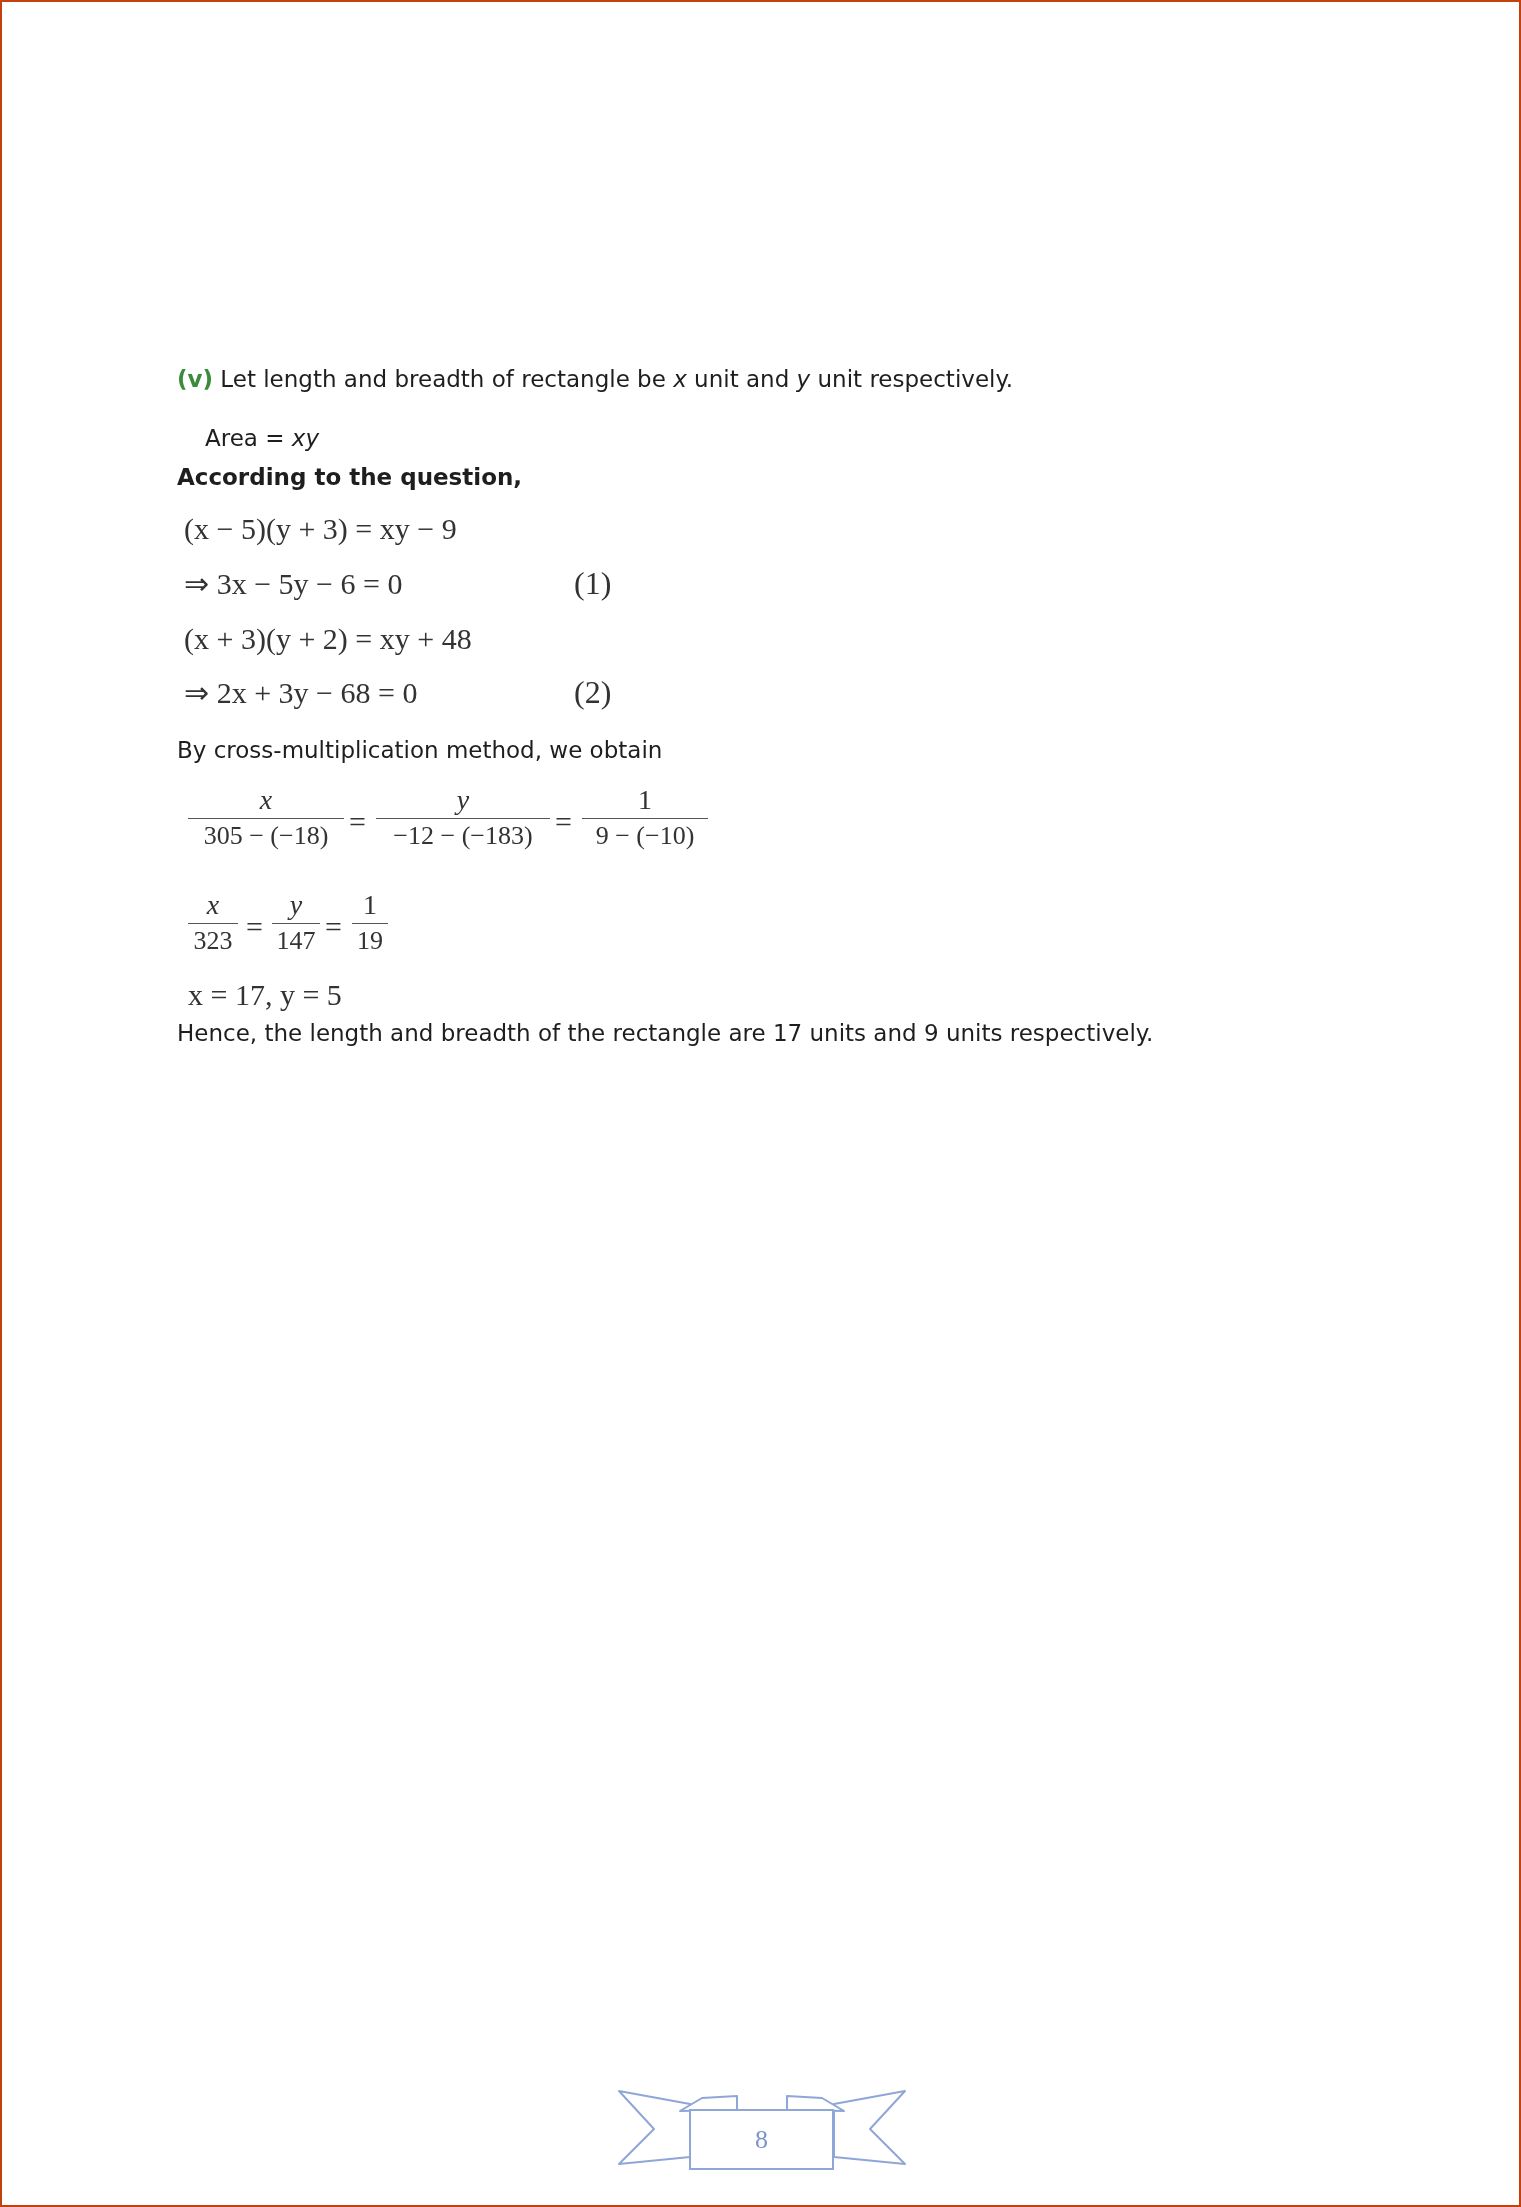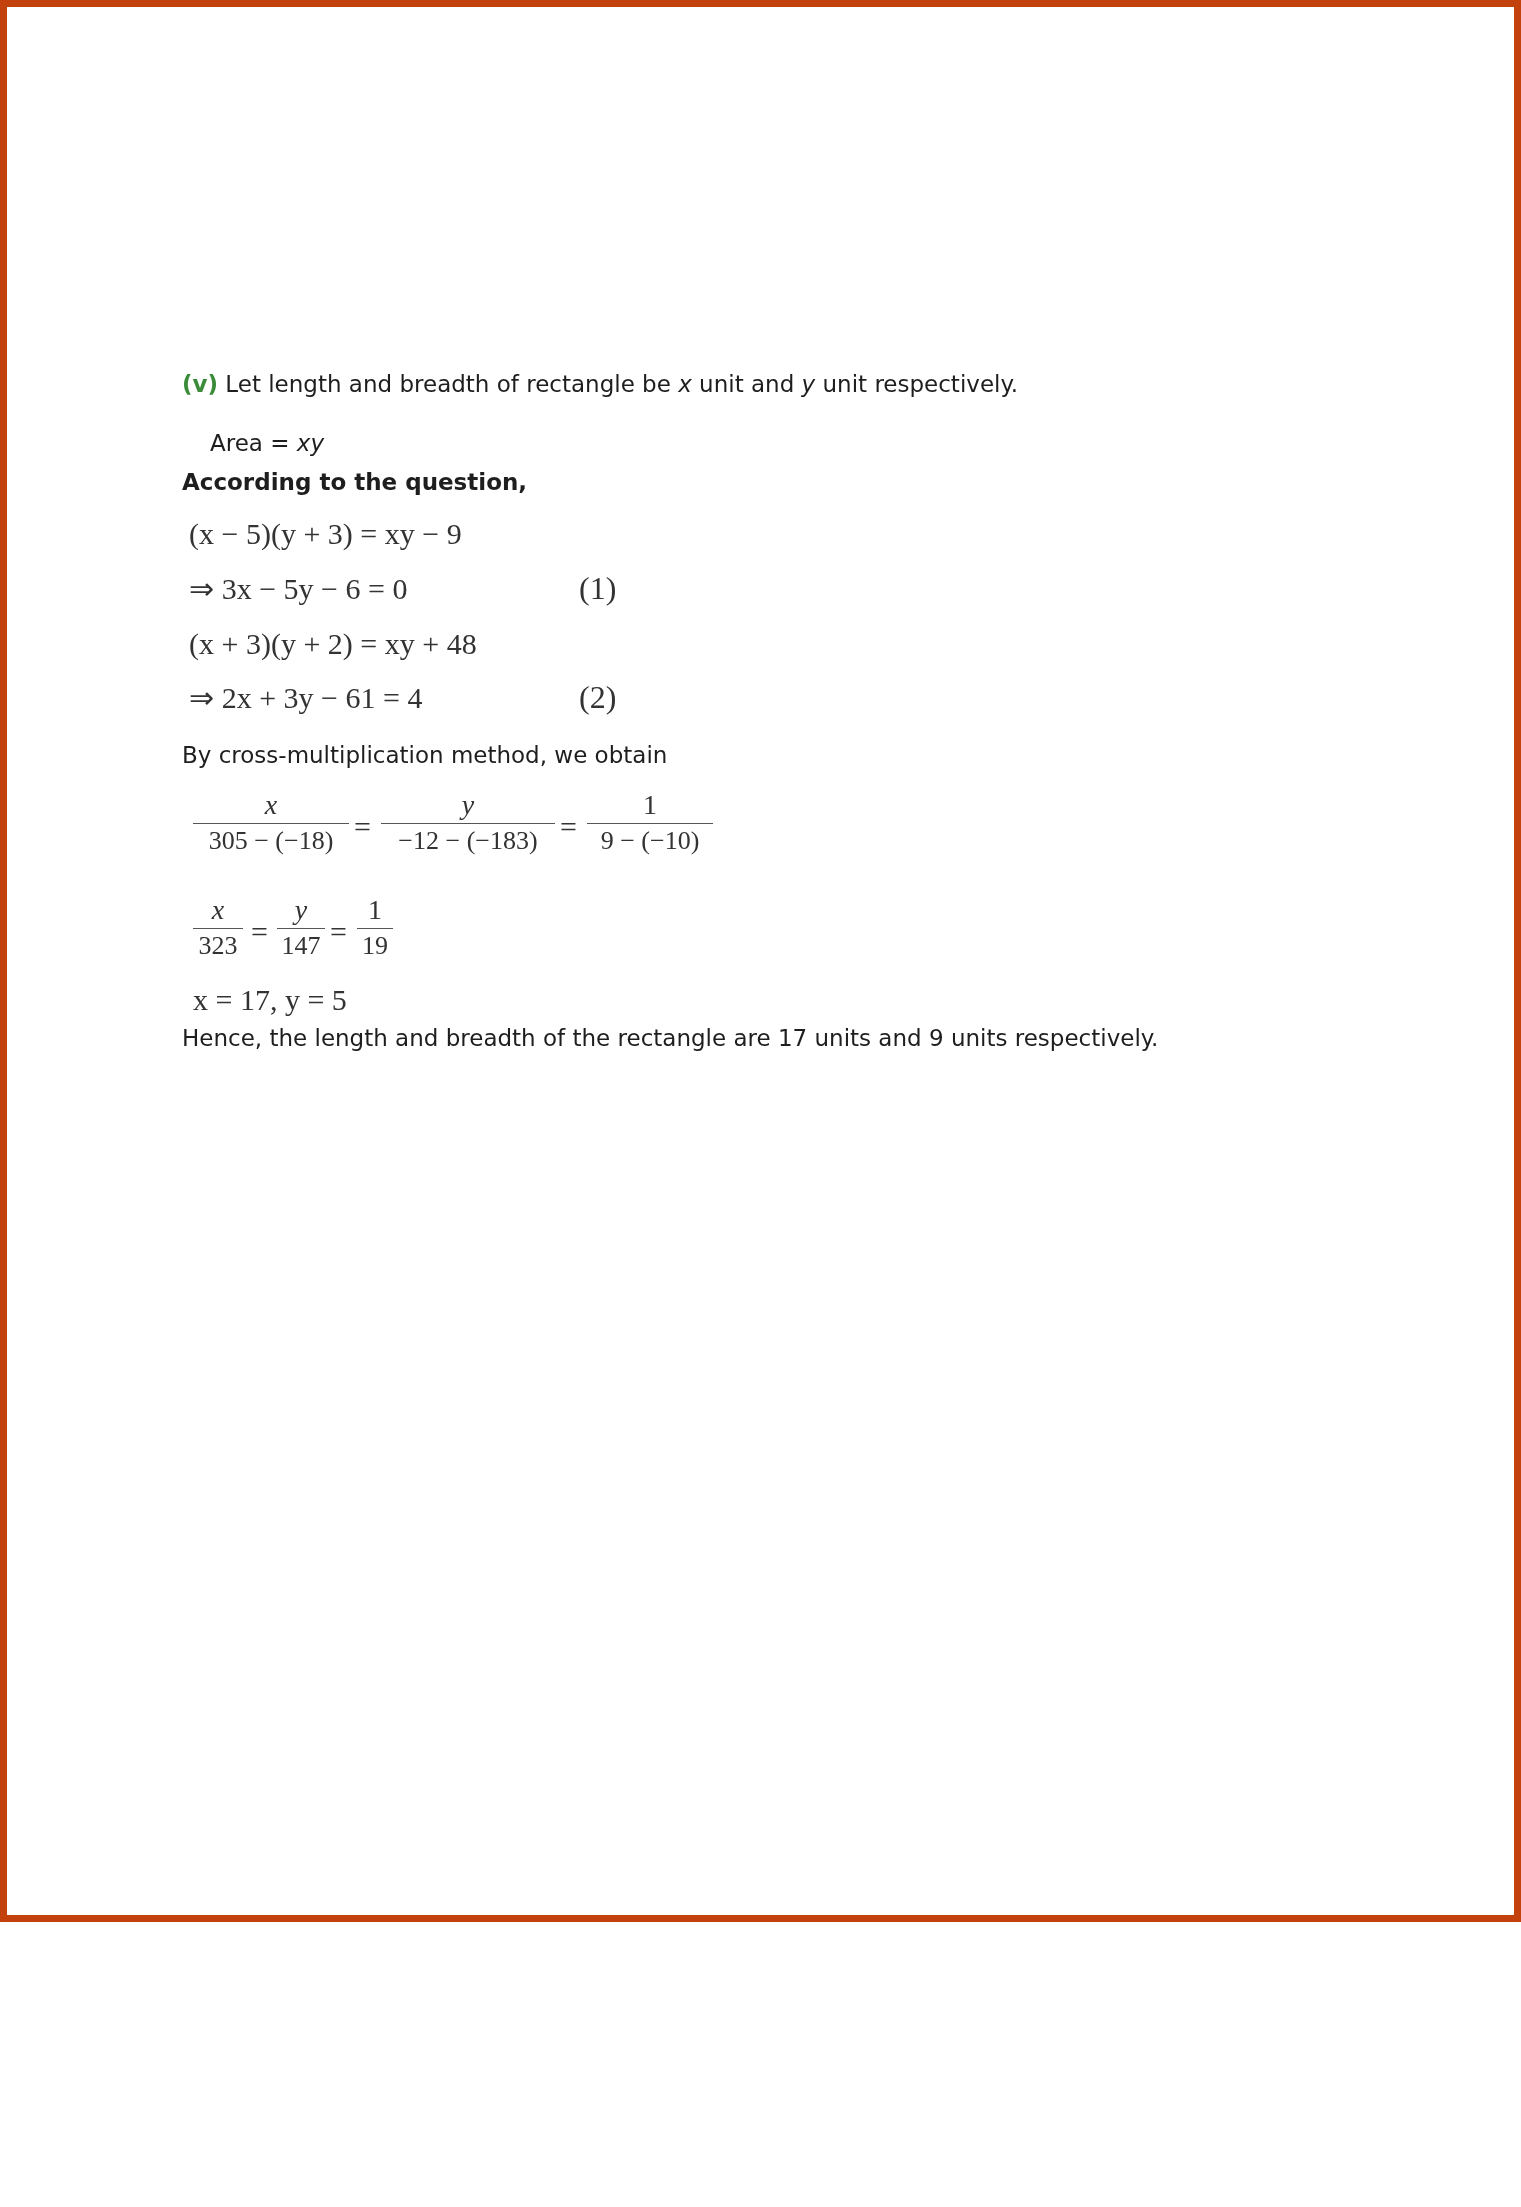--- a/index.html
+++ b/index.html
@@ -1,20 +1,20 @@
 <!DOCTYPE html>
 <html><head>
 <meta charset="utf-8">
 <style>
   html, body { margin: 0; padding: 0; background: #ffffff; }
   .page {
     position: relative;
-    width: 1521px; height: 1922px;
+    width: 1521px; height: 2207px;
     box-sizing: border-box;
-    border: 7px solid #c2410c;
+    border: 2px solid #c2410c;
     background: #ffffff;
     overflow: hidden;
   }
   .txt {
     position: absolute;
     left: 175px;
     font-family: "DejaVu Sans", sans-serif;
     font-size: 23px;
     color: #1e1e1e;
     white-space: nowrap;
@@ -83,21 +83,21 @@
 
   <div class="txt" style="top:464px;font-weight:bold;">According to the question,</div>
 
   <div class="math" style="left:182px; top:512px;">(x − 5)(y + 3) = xy − 9</div>
 
   <div class="math" style="left:182px; top:567px;text-align:center;">⇒ 3x − 5y − 6 = 0</div>
   <div class="eqno" style="top:565px;">(1)</div>
 
   <div class="math" style="left:182px; top:622px;">(x + 3)(y + 2) = xy + 48</div>
 
-  <div class="math" style="left:182px; top:676px;">⇒ 2x + 3y − 61 = 4</div>
+  <div class="math" style="left:182px; top:676px;">⇒ 2x + 3y − 68 = 0</div>
   <div class="eqno" style="top:674px;">(2)</div>
 
   <div class="txt" style="top:737px;">By cross-multiplication method, we obtain</div>
 
   <div class="frac" style="left:186px; top:784px; width:156px;">
     <span class="num">x</span>
     <span class="bar"></span>
     <span class="den">305 − (−18)</span>
   </div>
   <div class="eqsign" style="left:347px; top:805px;">=</div>

